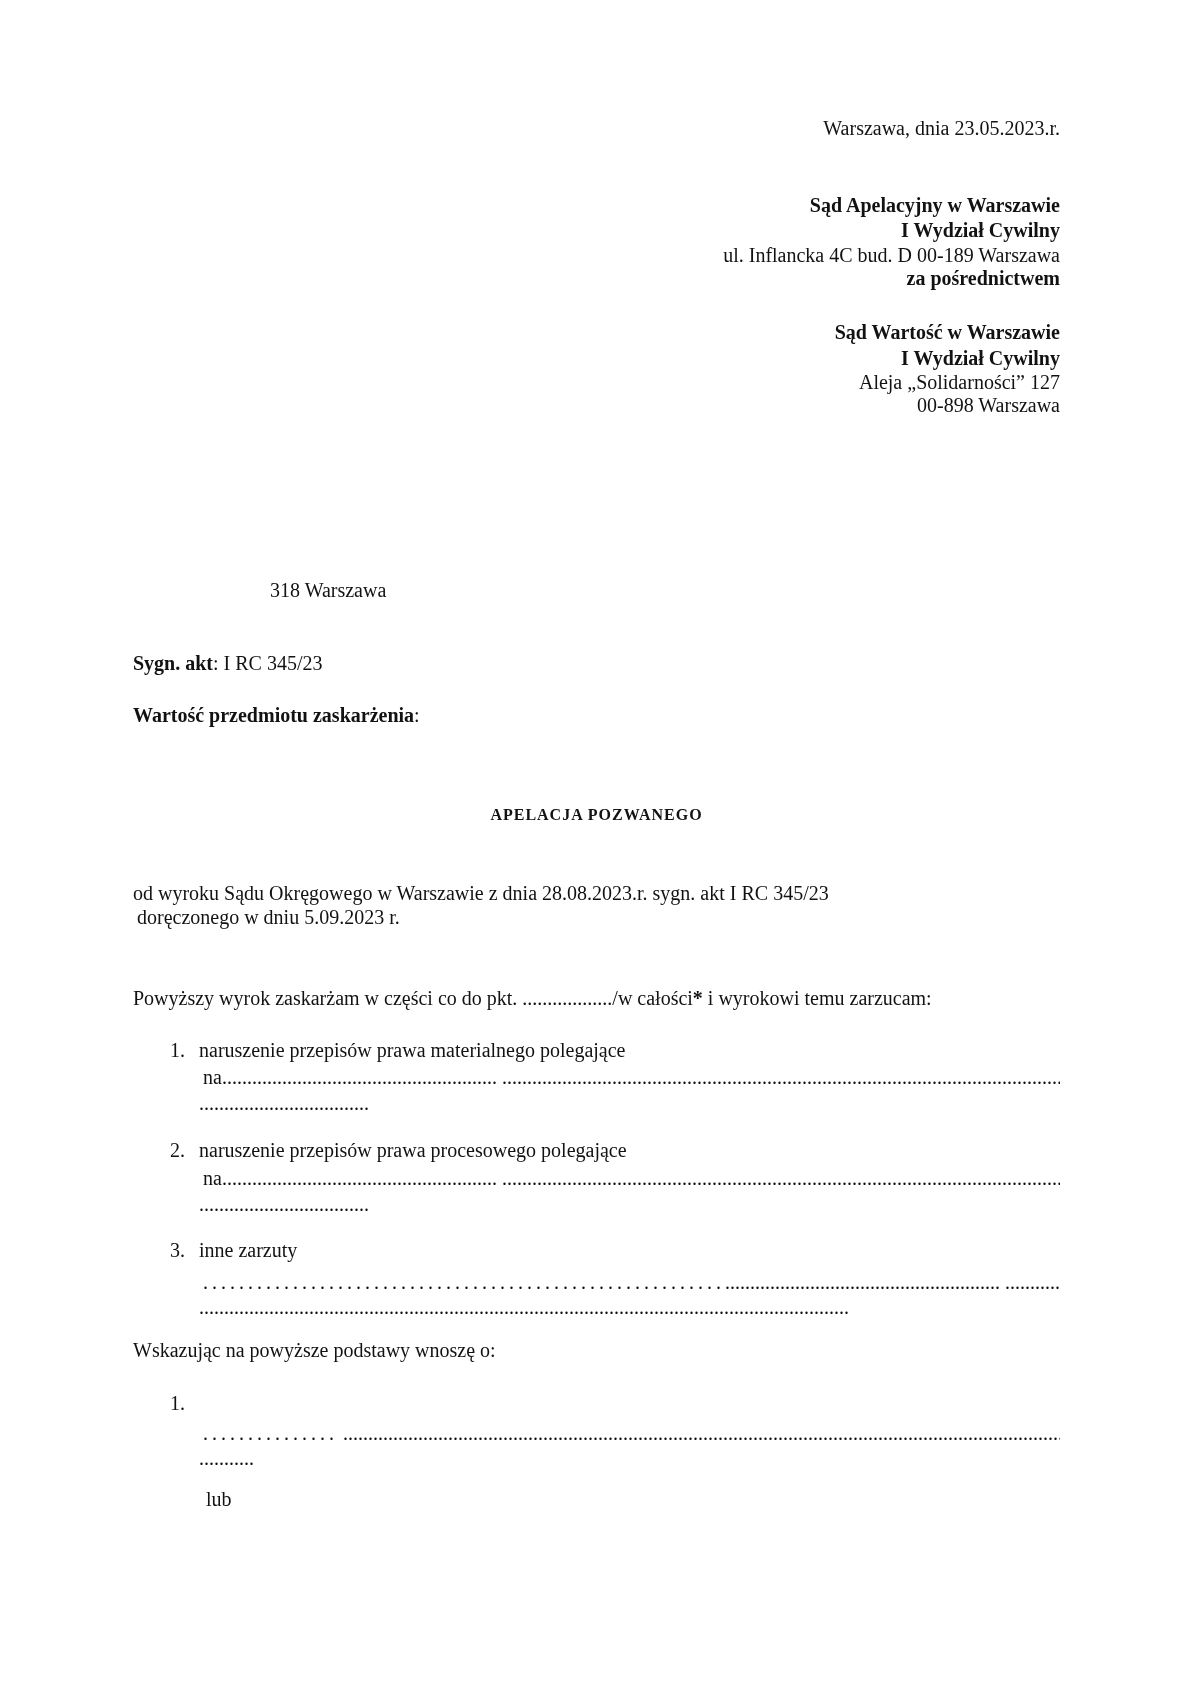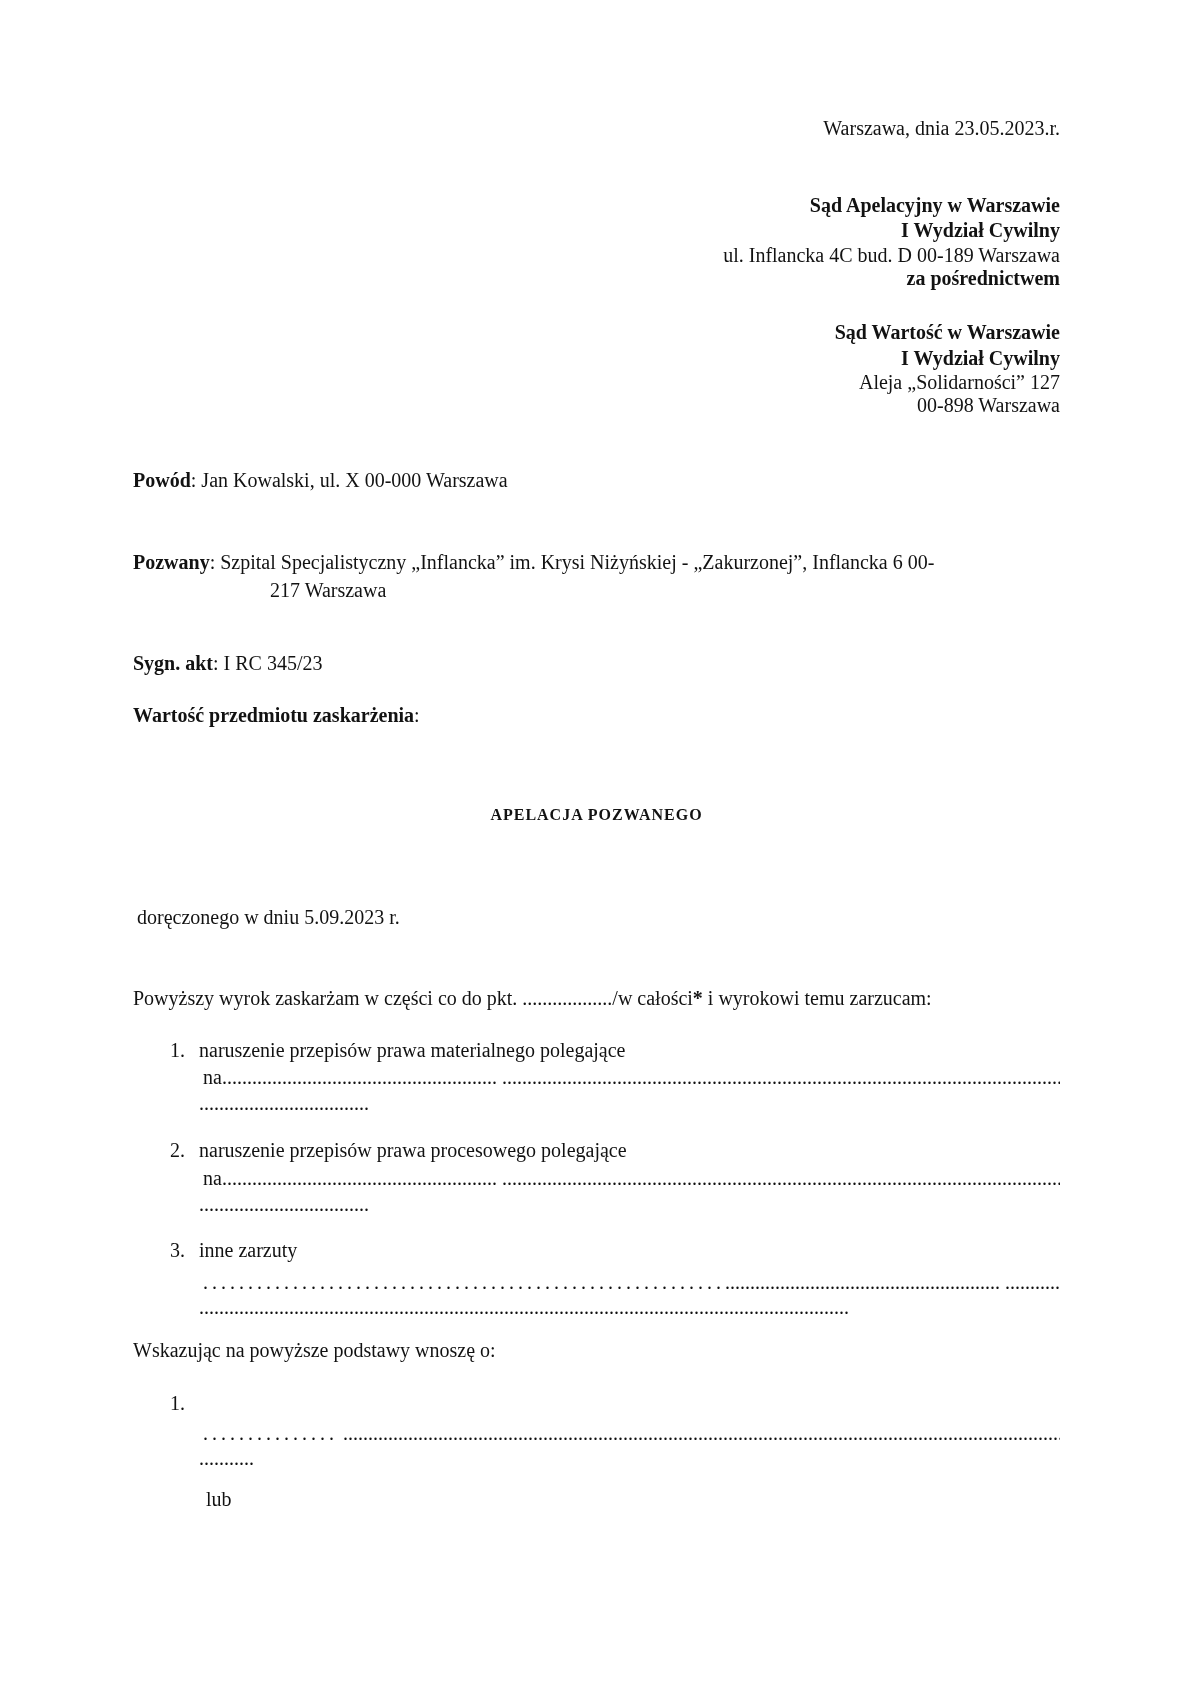--- a/index.html
+++ b/index.html
@@ -35,38 +35,33 @@
   <div class="line r b" style="top:193px">Sąd Apelacyjny w Warszawie</div>
   <div class="line r b" style="top:218px">I Wydział Cywilny</div>
   <div class="line r" style="top:243px">ul. Inflancka 4C bud. D 00-189 Warszawa</div>
   <div class="line r b" style="top:266px">za pośrednictwem</div>
 
   <div class="line r b" style="top:320px">Sąd Wartość w Warszawie</div>
   <div class="line r b" style="top:346px">I Wydział Cywilny</div>
   <div class="line r" style="top:370px">Aleja „Solidarności” 127</div>
   <div class="line r" style="top:393px">00-898 Warszawa</div>
 
-  <div class="line l" style="top:468px">
-    <span class="b">Powód</span><span>: Jan Kowalski, ul. X 00-000 Warszawa</span>
-  </div>
 
-  <div class="line l" style="top:550px">
-    <span class="b">Pozwany</span><span>: Szpital Specjalistyczny „Inflancka” im. Krysi Niżyńskiej - „Zakurzonej”, Inflancka 6 00-</span>
-  </div>
-  <div class="line" style="top:578px;left:270px">217 Warszawa</div>
+  <div class="line" style="top:578px;left:270px">318 Warszawa</div>
 
   <div class="line l" style="top:651px">
     <span class="b">Sygn. akt</span><span>: I RC 345/23</span>
   </div>
   <div class="line l" style="top:703px">
     <span class="b">Wartość przedmiotu zaskarżenia</span><span>:</span>
   </div>
 
   <div class="line title" style="top:803px">APELACJA POZWANEGO</div>
 
+  <div class="line l" style="top:881px">od wyroku Sądu Okręgowego w Warszawie z dnia 28.08.2023.r. sygn. akt I RC 345/23</div>
   <div class="line" style="top:905px;left:137px">doręczonego w dniu 5.09.2023 r.</div>
 
   <div class="line l" style="top:986px">
     <span>Powyższy wyrok zaskarżam w części co do pkt. </span><span>..................</span><span>/w całości</span><span class="b">*</span><span> i wyrokowi temu zarzucam:</span>
   </div>
 
   <div class="line num" style="top:1038px">1.</div>
   <div class="line txt" style="top:1038px">naruszenie przepisów prawa materialnego polegające</div>
   <div class="line fill" style="top:1065px">
     <span>na</span><span>.......................................................</span>

